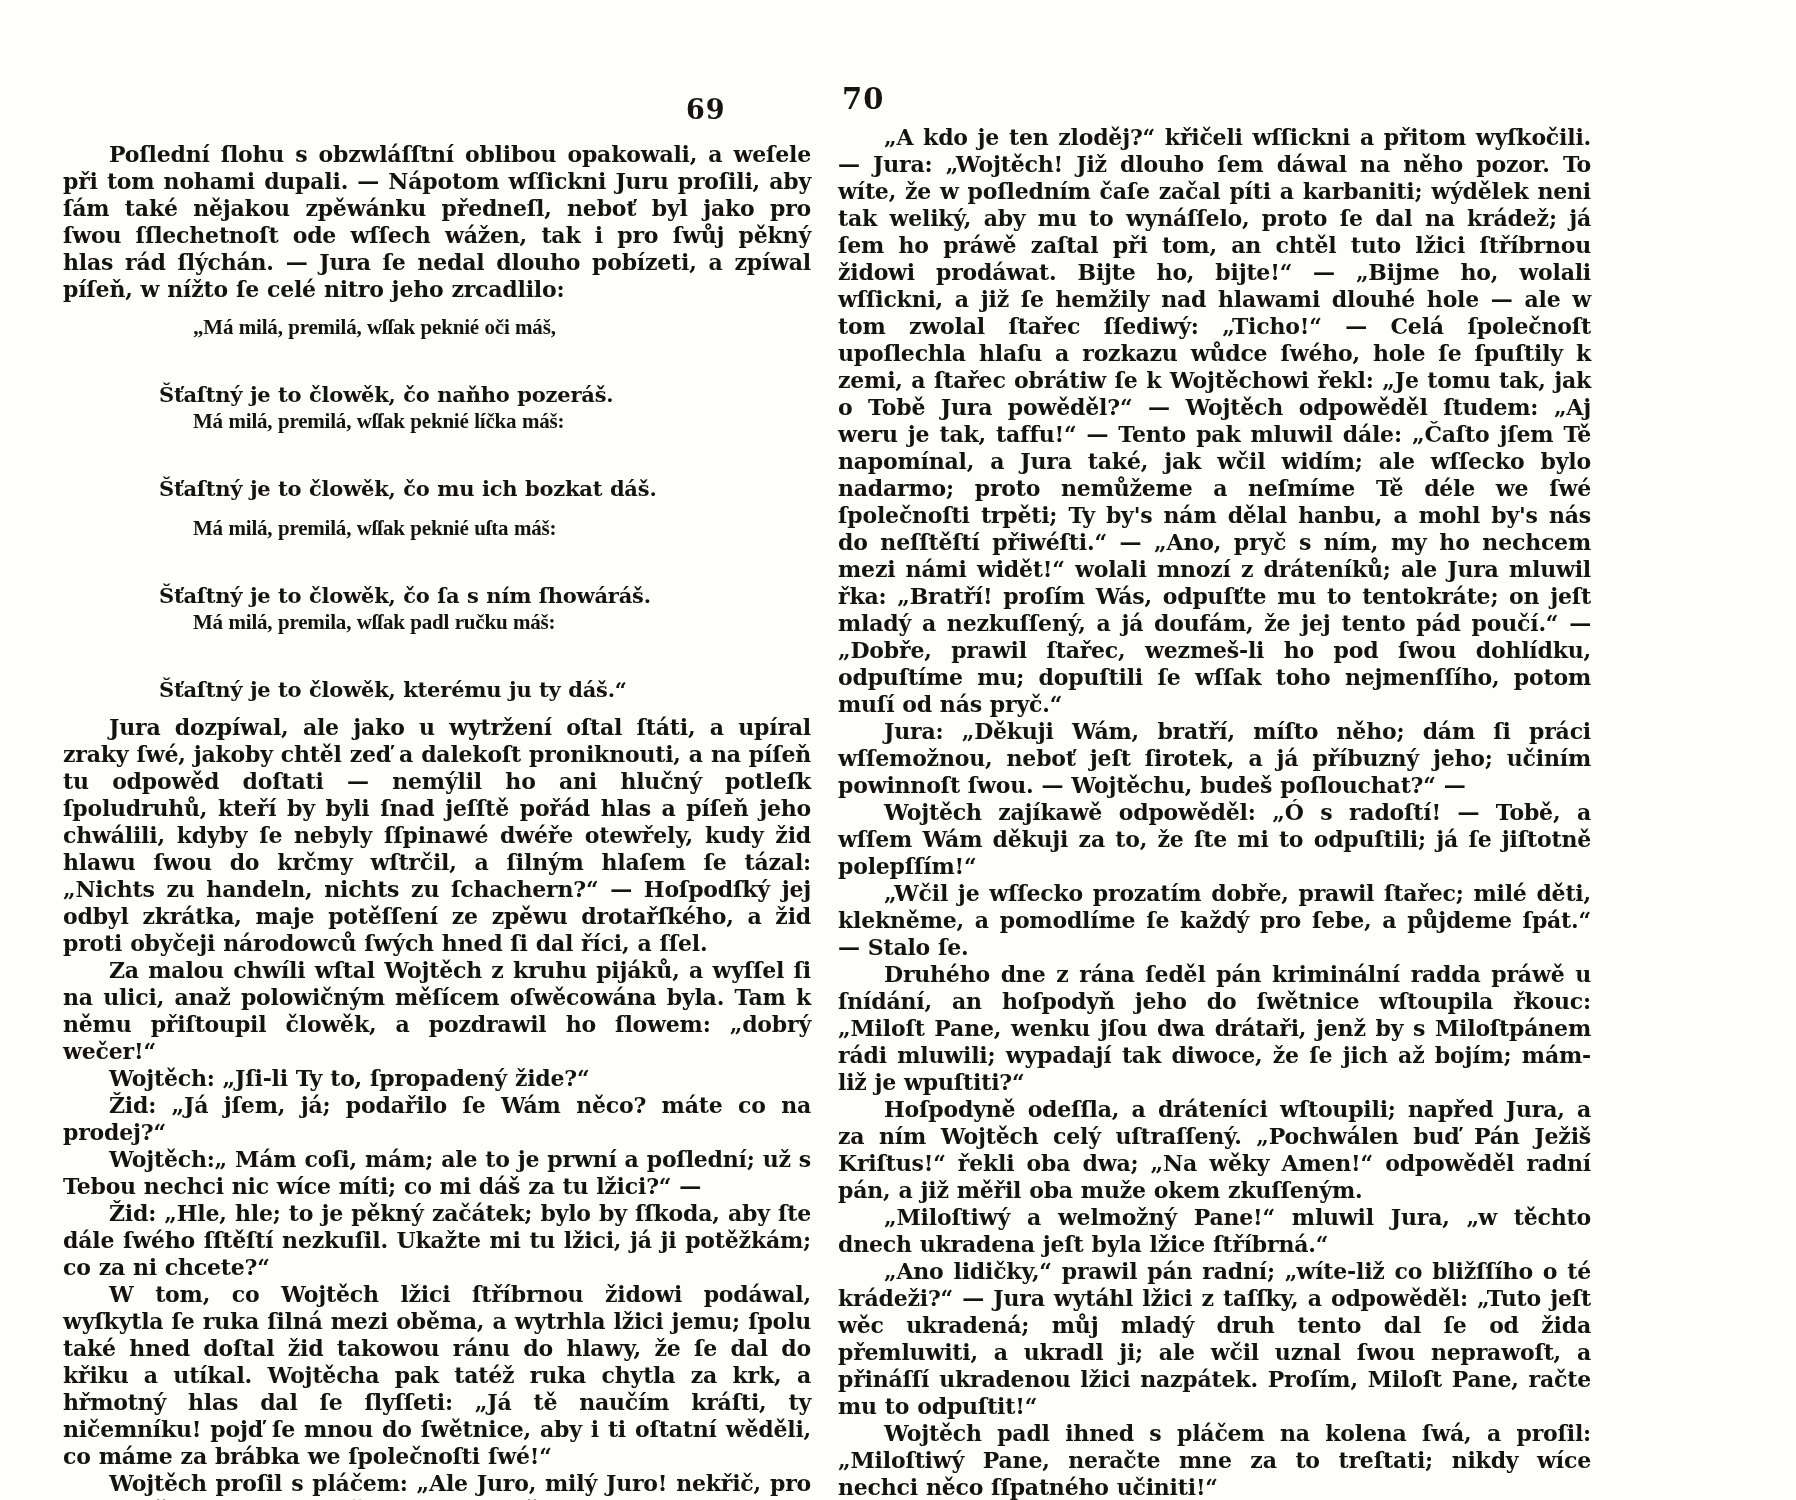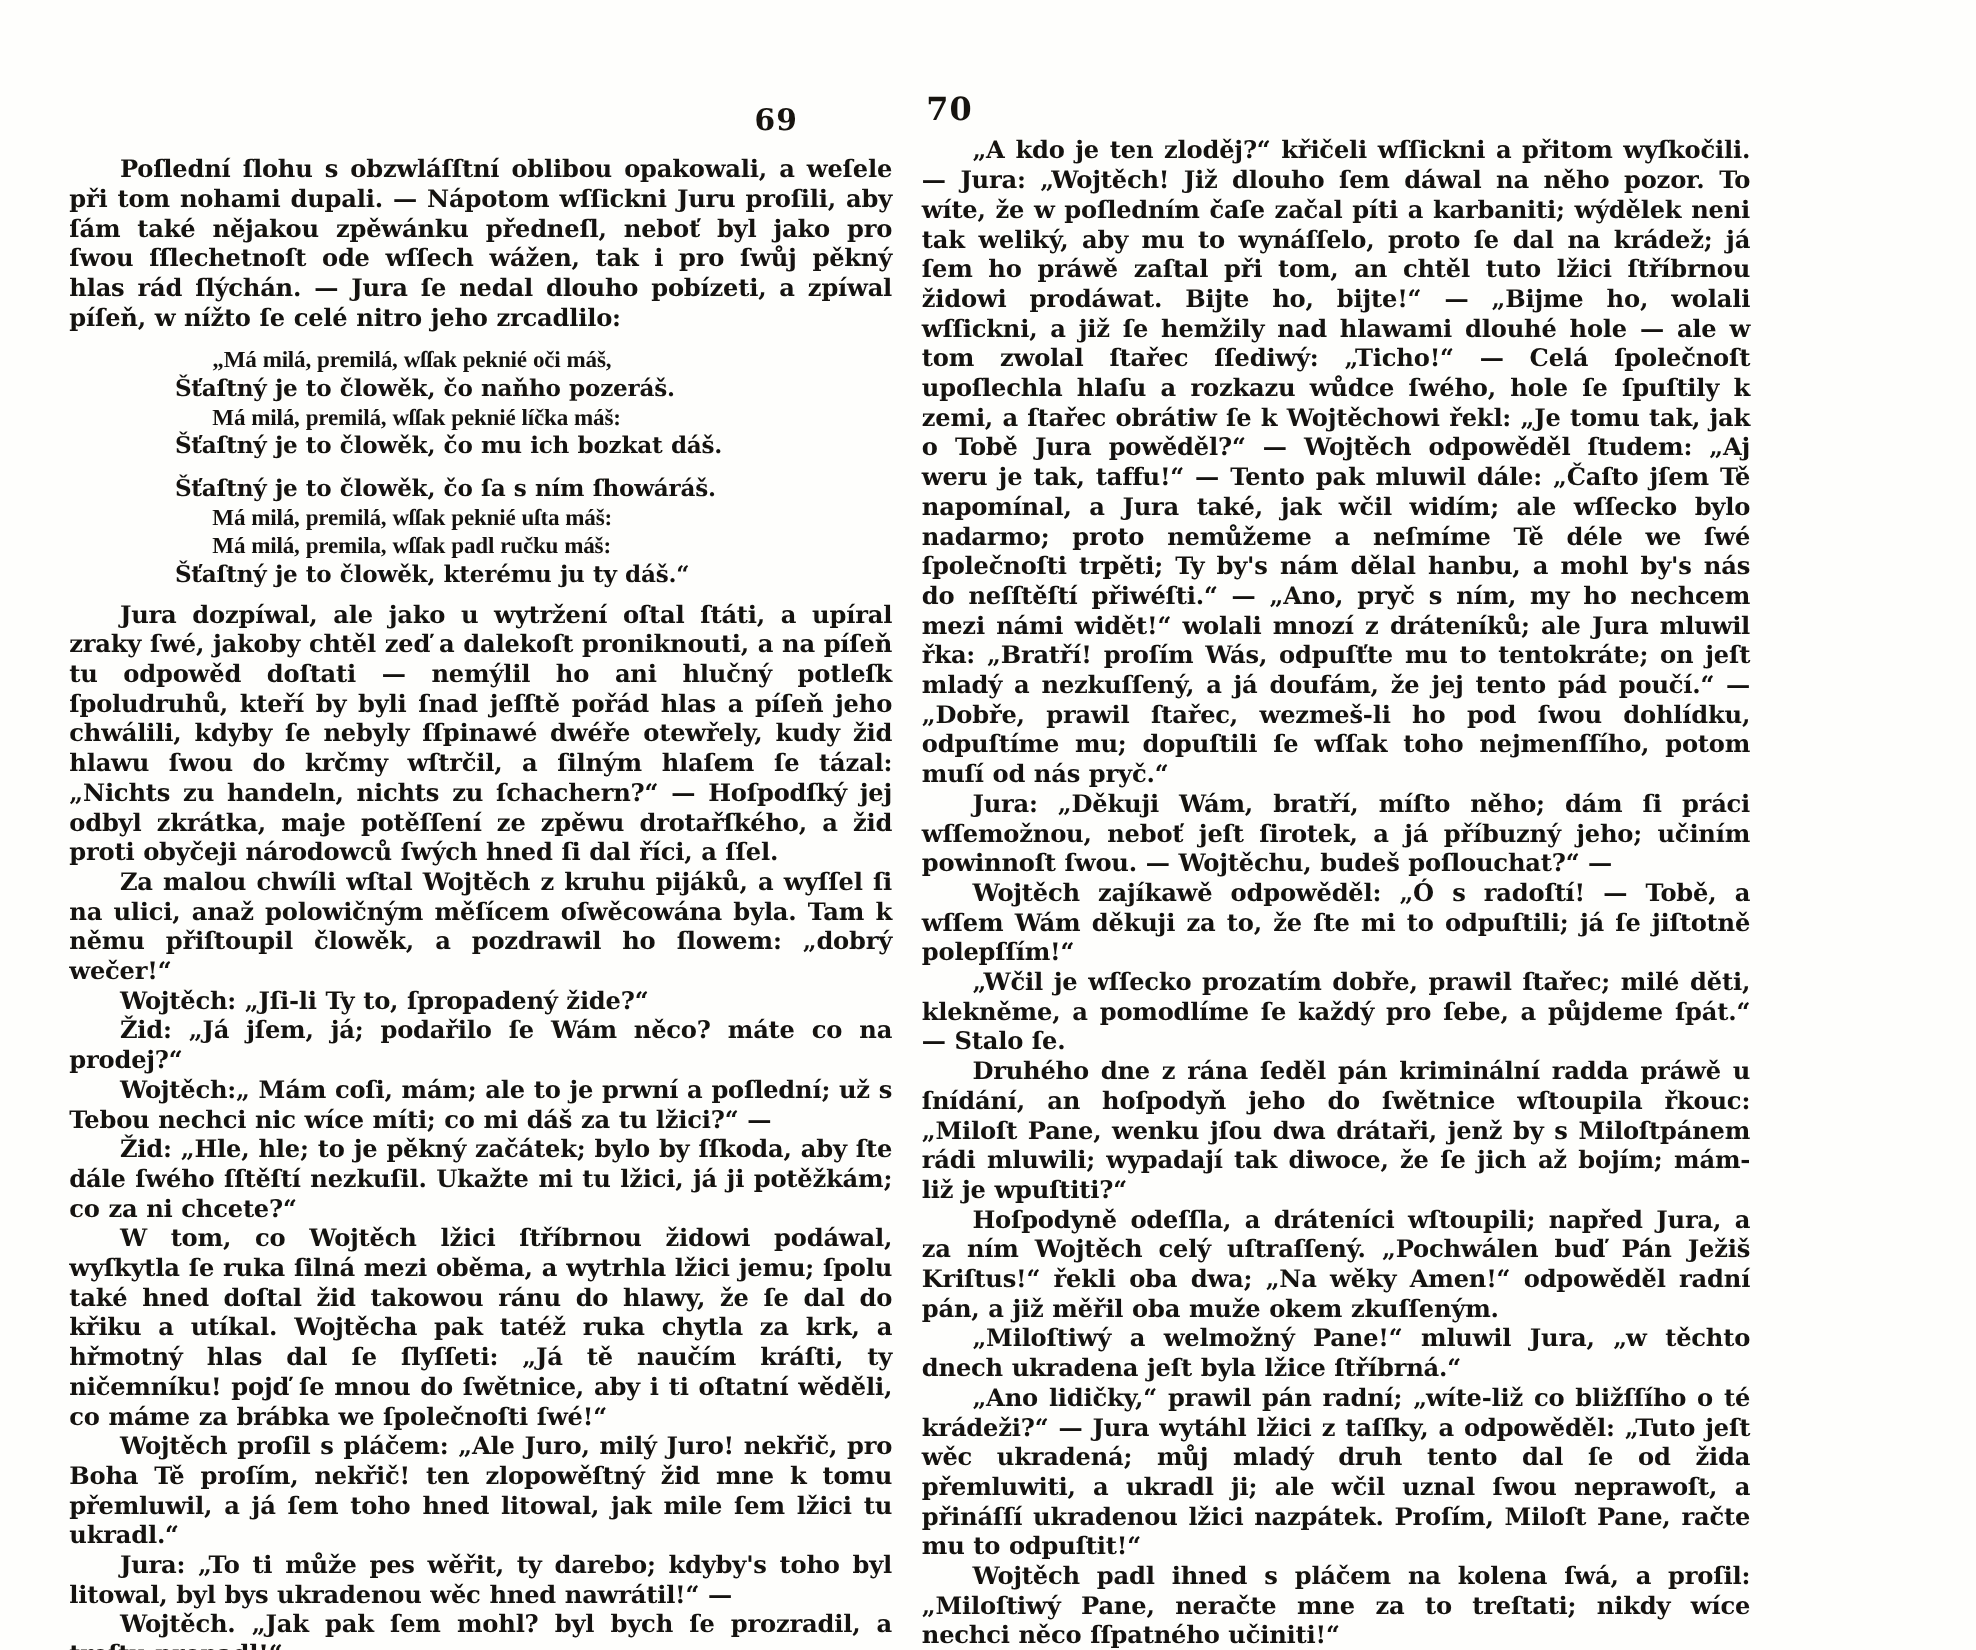--- a/index.html
+++ b/index.html
@@ -33,42 +33,42 @@
   .col p{margin:0;text-indent:46px;}
   .verse{
     margin:11px 0 11px 96px;
     font-size:21px;
     line-height:26px;
     text-align:left;
     letter-spacing:-0.2px;
   }
   .vline{white-space:nowrap;}
   .vline.a{padding-left:34px;font-family:Liberation Serif, serif;}
-  .vline.b{padding-left:0;}
+  .vline.b{padding-left:0;margin-top:42px;}
   .stanza-gap{height:13px;}
 </style>
 </head>
 <body>
 
 <div class="sheet">
 
   <div class="pagenum" id="pn-left">69</div>
   <div class="pagenum" id="pn-right">70</div>
 
   <div class="col colL">
     <p>Poſlední ſlohu s obzwláſſtní oblibou opakowali, a weſele při tom nohami dupali. — Nápotom wſſickni Juru proſili, aby ſám také nějakou zpěwánku předneſl, neboť byl jako pro ſwou ſſlechetnoſt ode wſſech wážen, tak i pro ſwůj pěkný hlas rád ſlýchán. — Jura ſe nedal dlouho pobízeti, a zpíwal píſeň, w nížto ſe celé nitro jeho zrcadlilo:</p>
 
     <div class="verse">
       <div class="vline a">„Má milá, premilá, wſſak peknié oči máš,</div>
       <div class="vline b">Šťaſtný je to člowěk, čo naňho pozeráš.</div>
       <div class="vline a">Má milá, premilá, wſſak peknié líčka máš:</div>
       <div class="vline b">Šťaſtný je to člowěk, čo mu ich bozkat dáš.</div>
       <div class="stanza-gap"></div>
+      <div class="vline a">Má milá, premilá, wſſak peknié uſta máš:</div>
       <div class="vline b">Šťaſtný je to člowěk, čo ſa s ním ſhowáráš.</div>
-      <div class="vline a">Má milá, premilá, wſſak peknié uſta máš:</div>
       <div class="vline a">Má milá, premila, wſſak padl ručku máš:</div>
       <div class="vline b">Šťaſtný je to člowěk, kterému ju ty dáš.“</div>
     </div>
 
     <p>Jura dozpíwal, ale jako u wytržení oſtal ſtáti, a upíral zraky ſwé, jakoby chtěl zeď a dalekoſt proniknouti, a na píſeň tu odpowěd doſtati — nemýlil ho ani hlučný potleſk ſpoludruhů, kteří by byli ſnad jeſſtě pořád hlas a píſeň jeho chwálili, kdyby ſe nebyly ſſpinawé dwéře otewřely, kudy žid hlawu ſwou do krčmy wſtrčil, a ſilným hlaſem ſe tázal: „Nichts zu handeln, nichts zu ſchachern?“ — Hoſpodſký jej odbyl zkrátka, maje potěſſení ze zpěwu drotařſkého, a žid proti obyčeji národowců ſwých hned ſi dal říci, a ſſel.</p>
     <p>Za malou chwíli wſtal Wojtěch z kruhu pijáků, a wyſſel ſi na ulici, anaž polowičným měſícem oſwěcowána byla. Tam k němu přiſtoupil člowěk, a pozdrawil ho ſlowem: „dobrý wečer!“</p>
     <p>Wojtěch: „Jſi-li Ty to, ſpropadený žide?“</p>
     <p>Žid: „Já jſem, já; podařilo ſe Wám něco? máte co na prodej?“</p>
     <p>Wojtěch:„ Mám coſi, mám; ale to je prwní a poſlední; už s Tebou nechci nic wíce míti; co mi dáš za tu lžici?“ —</p>
     <p>Žid: „Hle, hle; to je pěkný začátek; bylo by ſſkoda, aby ſte dále ſwého ſſtěſtí nezkuſil. Ukažte mi tu lžici, já ji potěžkám; co za ni chcete?“</p>

